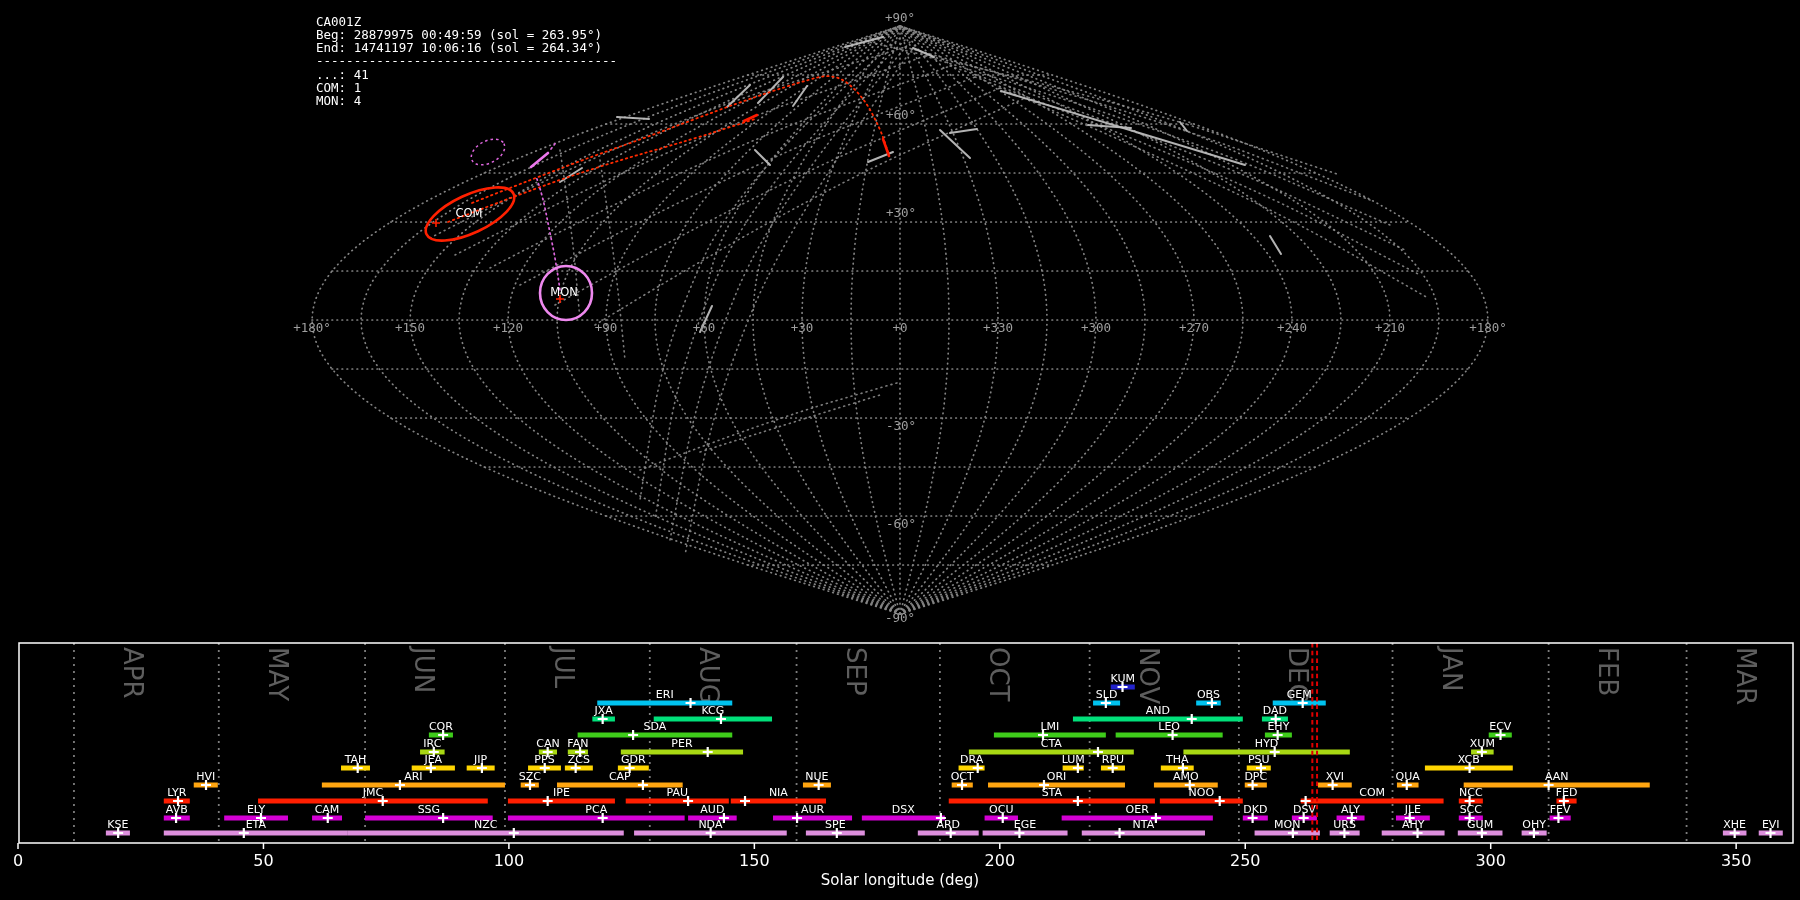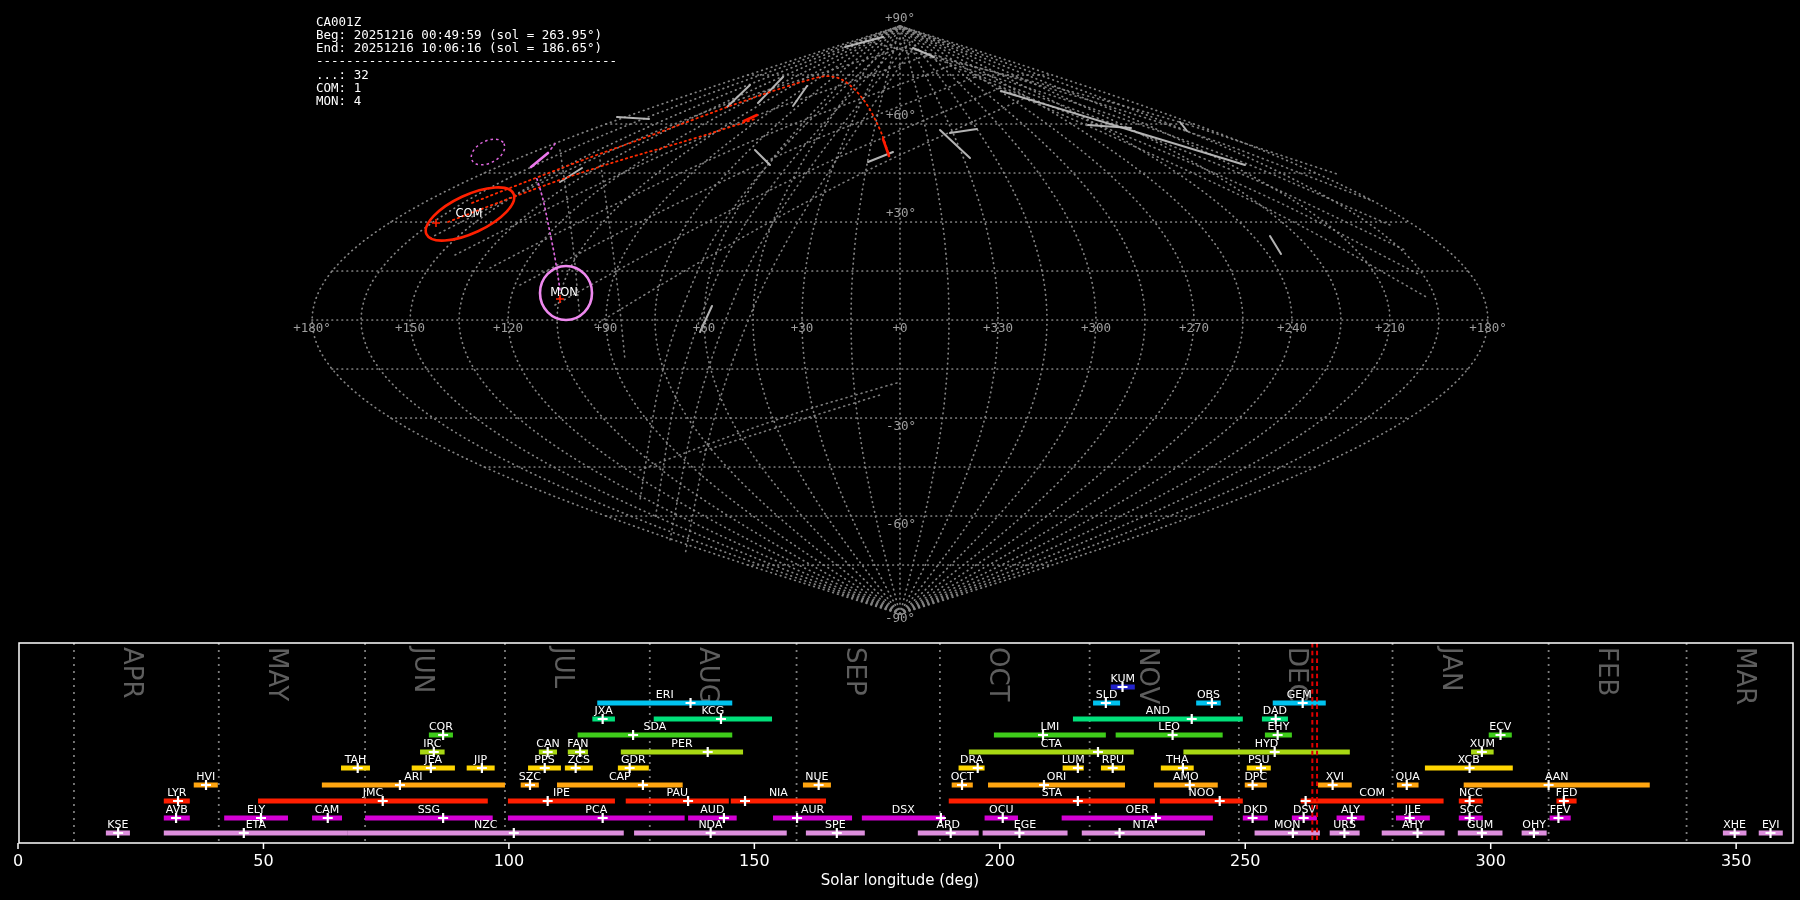--- a/index.html
+++ b/index.html
@@ -438,18 +438,18 @@
       <text x="1245.25" y="866" fill="#fff" text-anchor="middle" font-size="16px">250</text>
       <line x1="1490.7" y1="843" x2="1490.7" y2="849" stroke="#fff" stroke-width="1.5"></line>
       <text x="1490.7" y="866" fill="#fff" text-anchor="middle" font-size="16px">300</text>
       <line x1="1736.1499999999999" y1="843" x2="1736.1499999999999" y2="849" stroke="#fff" stroke-width="1.5"></line>
       <text x="1736.1499999999999" y="866" fill="#fff" text-anchor="middle" font-size="16px">350</text>
       <text x="900" y="885" fill="#fff" text-anchor="middle" font-size="15px">Solar longitude (deg)</text>
     </g>
   </svg>
 
 <pre id="hdr"><span>CA001Z</span>
-<span>Beg: 20251216 00:49:59 (sol = 263.95°)</span>
-<span>End: 20251216 10:06:16 (sol = 186.65°)</span>
+<span>Beg: 28879975 00:49:59 (sol = 263.95°)</span>
+<span>End: 14741197 10:06:16 (sol = 264.34°)</span>
 <span>----------------------------------------</span>
-<span>...: 32</span>
+<span>...: 41</span>
 <span>COM: 1</span>
 <span>MON: 4</span></pre>
 
 </body></html>

